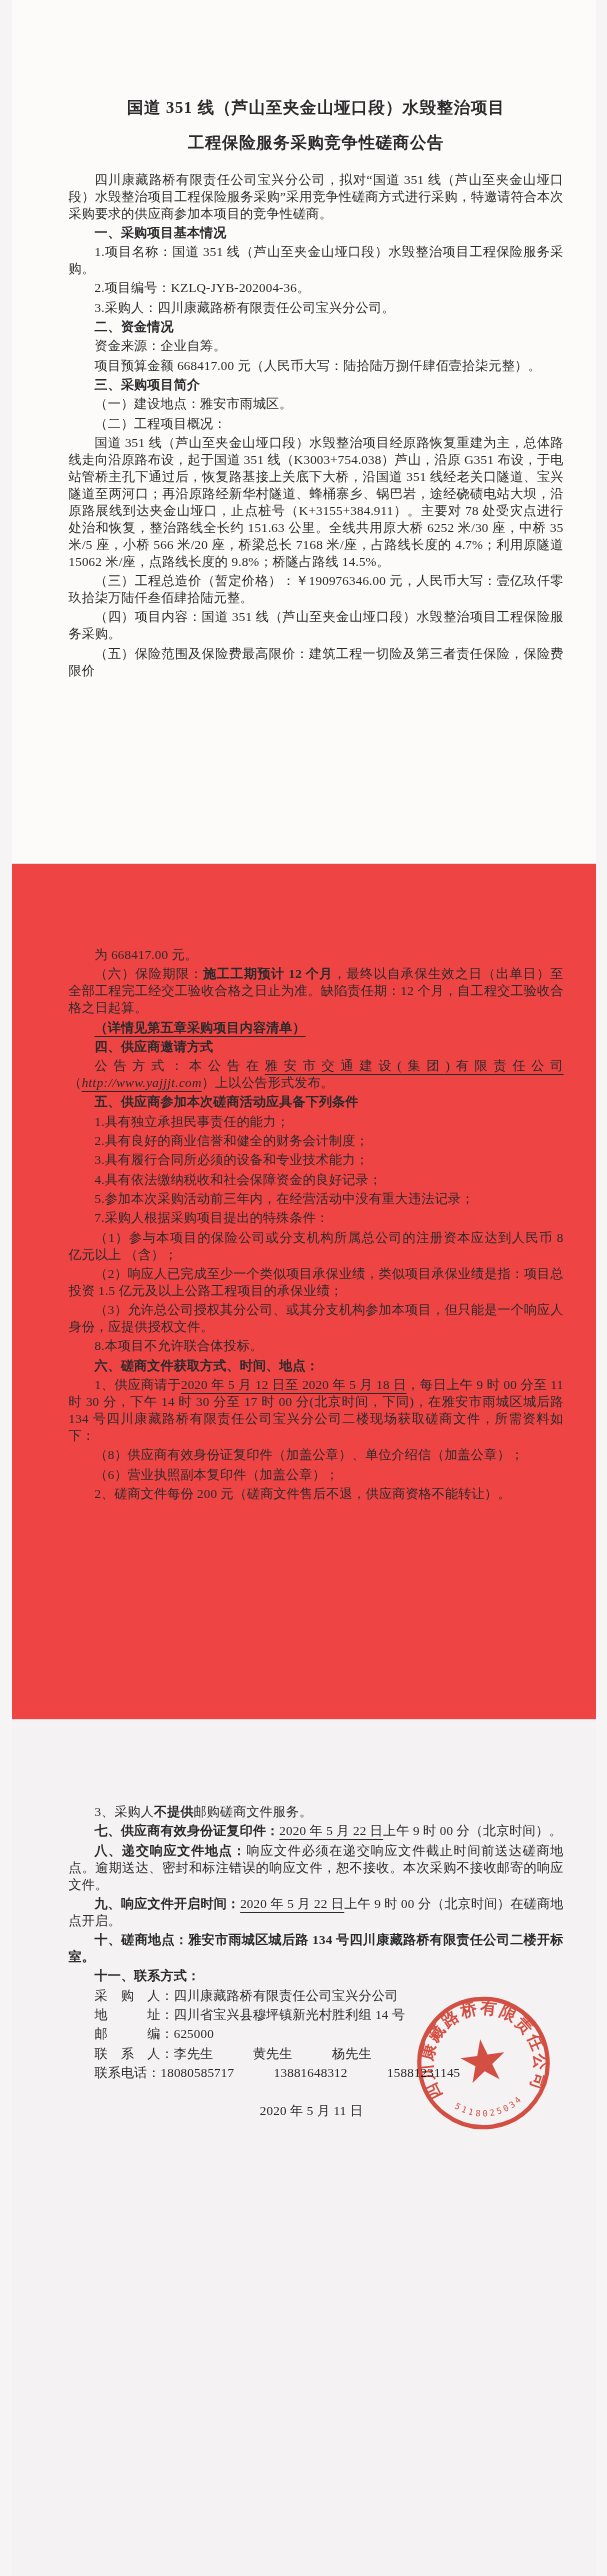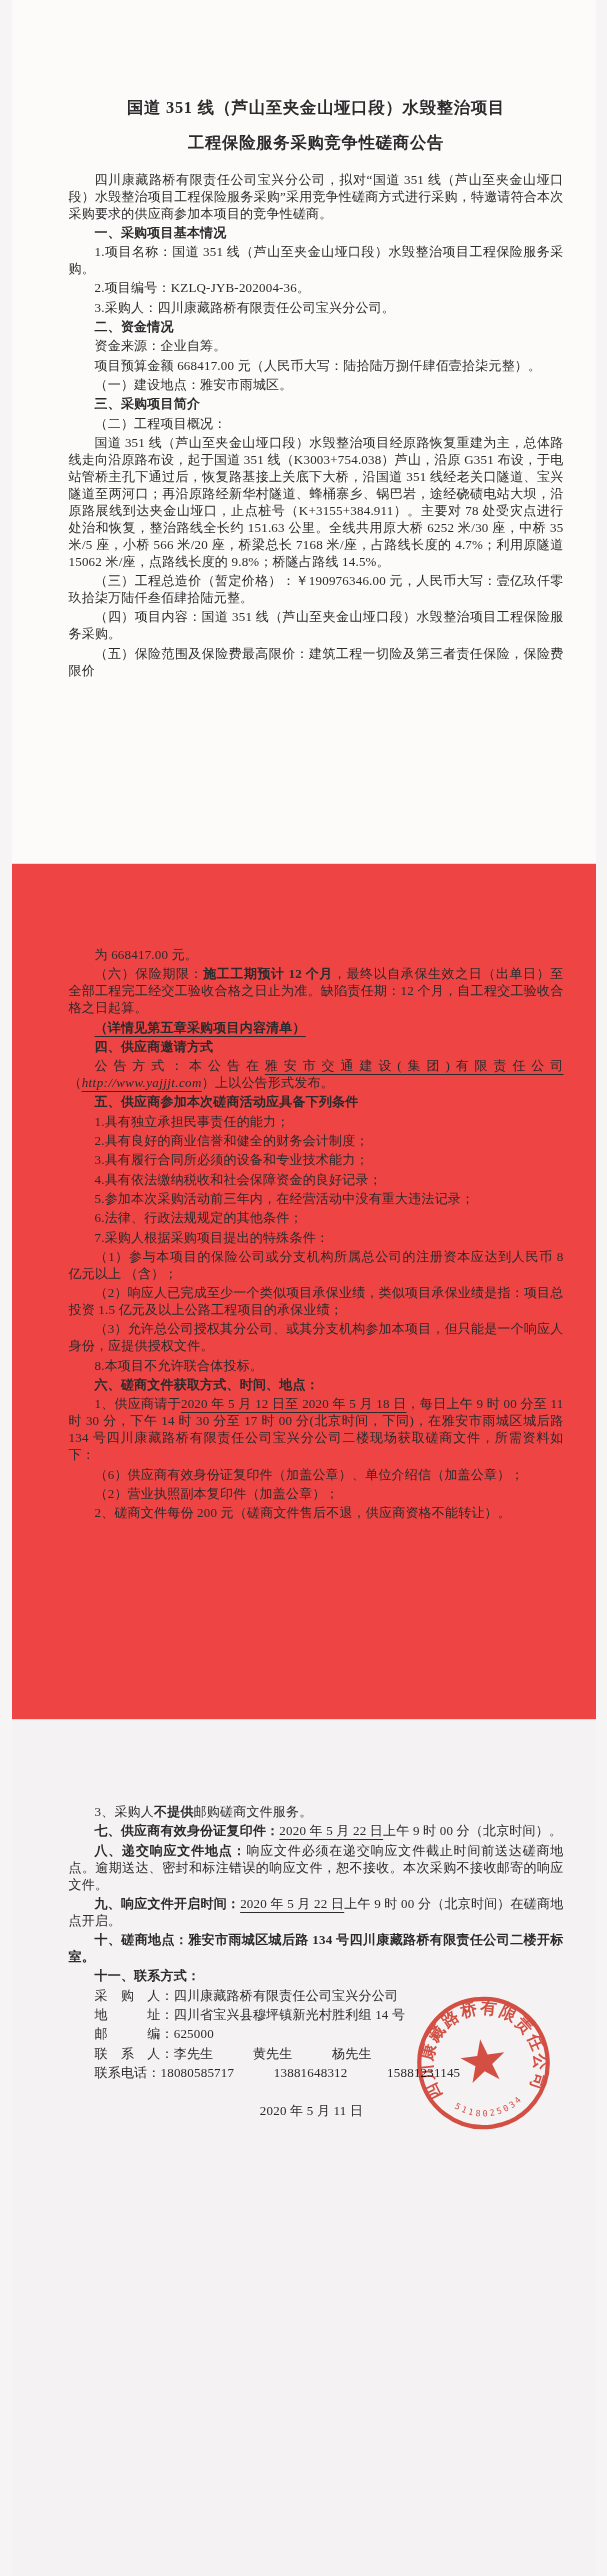--- a/index.html
+++ b/index.html
@@ -32,51 +32,50 @@
       <p class="para t"><span>国道 351 线（芦山至夹金山垭口段）水毁整治项目</span></p>
       <p class="para t tlast"><span>工程保险服务采购竞争性磋商公告</span></p>
       <p class="para"><span>四川康藏路桥有限责任公司宝兴分公司，拟对“国道 351 线（芦山至夹金山垭口段）水毁整治项目工程保险服务采购”采用竞争性磋商方式进行采购，特邀请符合本次采购要求的供应商参加本项目的竞争性磋商。</span></p>
       <p class="para h"><span>一、采购项目基本情况</span></p>
       <p class="para"><span>1.项目名称：国道 351 线（芦山至夹金山垭口段）水毁整治项目工程保险服务采购。</span></p>
       <p class="para"><span>2.项目编号：KZLQ-JYB-202004-36。</span></p>
       <p class="para"><span>3.采购人：四川康藏路桥有限责任公司宝兴分公司。</span></p>
       <p class="para h"><span>二、资金情况</span></p>
       <p class="para"><span>资金来源：企业自筹。</span></p>
       <p class="para"><span>项目预算金额 668417.00 元（人民币大写：陆拾陆万捌仟肆佰壹拾柒元整）。</span></p>
+      <p class="para h"><span>三、采购项目简介</span></p>
       <p class="para"><span>（一）建设地点：雅安市雨城区。</span></p>
-      <p class="para h"><span>三、采购项目简介</span></p>
       <p class="para"><span>（二）工程项目概况：</span></p>
       <p class="para"><span>国道 351 线（芦山至夹金山垭口段）水毁整治项目经原路恢复重建为主，总体路线走向沿原路布设，起于国道 351 线（K3003+754.038）芦山，沿原 G351 布设，于电站管桥主孔下通过后，恢复路基接上关底下大桥，沿国道 351 线经老关口隧道、宝兴隧道至两河口；再沿原路经新华村隧道、蜂桶寨乡、锅巴岩，途经硗碛电站大坝，沿原路展线到达夹金山垭口，止点桩号（K+3155+384.911）。主要对 78 处受灾点进行处治和恢复，整治路线全长约 151.63 公里。全线共用原大桥 6252 米/30 座，中桥 35 米/5 座，小桥 566 米/20 座，桥梁总长 7168 米/座，占路线长度的 4.7%；利用原隧道 15062 米/座，点路线长度的 9.8%；桥隧占路线 14.5%。</span></p>
       <p class="para"><span>（三）工程总造价（暂定价格）：￥190976346.00 元，人民币大写：壹亿玖仟零玖拾柒万陆仟叁佰肆拾陆元整。</span></p>
       <p class="para"><span>（四）项目内容：国道 351 线（芦山至夹金山垭口段）水毁整治项目工程保险服务采购。</span></p>
       <p class="para"><span>（五）保险范围及保险费最高限价：建筑工程一切险及第三者责任保险，保险费限价</span></p>
     </div>
 
   <div class="page page-2">
       <p class="para noind"><span>为 668417.00 元。</span></p>
       <p class="para"><span>（六）保险期限：</span><span class="b">施工工期预计 12 个月</span><span>，最终以自承保生效之日（出单日）至全部工程完工经交工验收合格之日止为准。缺陷责任期：12 个月，自工程交工验收合格之日起算。</span></p>
       <p class="para"><span class="b u">（详情见第五章采购项目内容清单）</span></p>
       <p class="para h"><span>四、供应商邀请方式</span></p>
       <p class="para"><span>公告方式：本公告在</span><span class="u">雅安市交通建设(集团)有限责任公司</span><span>（</span><span class="u latin">http://www.yajjjt.com</span><span>）上以公告形式发布。</span></p>
       <p class="para h"><span>五、供应商参加本次磋商活动应具备下列条件</span></p>
       <p class="para"><span>1.具有独立承担民事责任的能力；</span></p>
       <p class="para"><span>2.具有良好的商业信誉和健全的财务会计制度；</span></p>
       <p class="para"><span>3.具有履行合同所必须的设备和专业技术能力；</span></p>
       <p class="para"><span>4.具有依法缴纳税收和社会保障资金的良好记录；</span></p>
       <p class="para"><span>5.参加本次采购活动前三年内，在经营活动中没有重大违法记录；</span></p>
-      <p class="para"><span>6.法律、行政法规规定的其他条件；</span></p>
       <p class="para"><span>7.采购人根据采购项目提出的特殊条件：</span></p>
       <p class="para"><span>（1）参与本项目的保险公司或分支机构所属总公司的注册资本应达到人民币 8 亿元以上 （含）；</span></p>
       <p class="para"><span>（2）响应人已完成至少一个类似项目承保业绩，类似项目承保业绩是指：项目总投资 1.5 亿元及以上公路工程项目的承保业绩；</span></p>
       <p class="para"><span>（3）允许总公司授权其分公司、或其分支机构参加本项目，但只能是一个响应人身份，应提供授权文件。</span></p>
       <p class="para"><span>8.本项目不允许联合体投标。</span></p>
       <p class="para h"><span>六、磋商文件获取方式、时间、地点：</span></p>
       <p class="para"><span>1、供应商请于</span><span class="u">2020 年 5 月 12 日至 2020 年 5 月 18 日</span><span>，每日上午 9 时 00 分至 11 时 30 分，下午 14 时 30 分至 17 时 00 分(北京时间，下同)，在雅安市雨城区城后路 134 号四川康藏路桥有限责任公司宝兴分公司二楼现场获取磋商文件，所需资料如下：</span></p>
-      <p class="para"><span>（6）供应商有效身份证复印件（加盖公章）、单位介绍信（加盖公章）；</span></p>
-      <p class="para"><span>（2）营业执照副本复印件（加盖公章）；</span></p>
+      <p class="para"><span>（8）供应商有效身份证复印件（加盖公章）、单位介绍信（加盖公章）；</span></p>
+      <p class="para"><span>（6）营业执照副本复印件（加盖公章）；</span></p>
       <p class="para"><span>2、磋商文件每份 200 元（磋商文件售后不退，供应商资格不能转让）。</span></p>
     </div>
 
   <div class="page page-3">
     <svg class="seal" viewBox="0 0 200 200" xmlns="http://www.w3.org/2000/svg">
       <defs>
         <path id="sealTopArc" d="M 36,138 A 73,73 0 1 1 164,138" fill="none"></path>
         <path id="sealBottomArc" d="M 50,157 A 76,76 0 0 0 150,157" fill="none"></path>
       </defs>
       <circle cx="100" cy="100" r="91" fill="none" stroke="#d93a2c" stroke-width="6"></circle>

